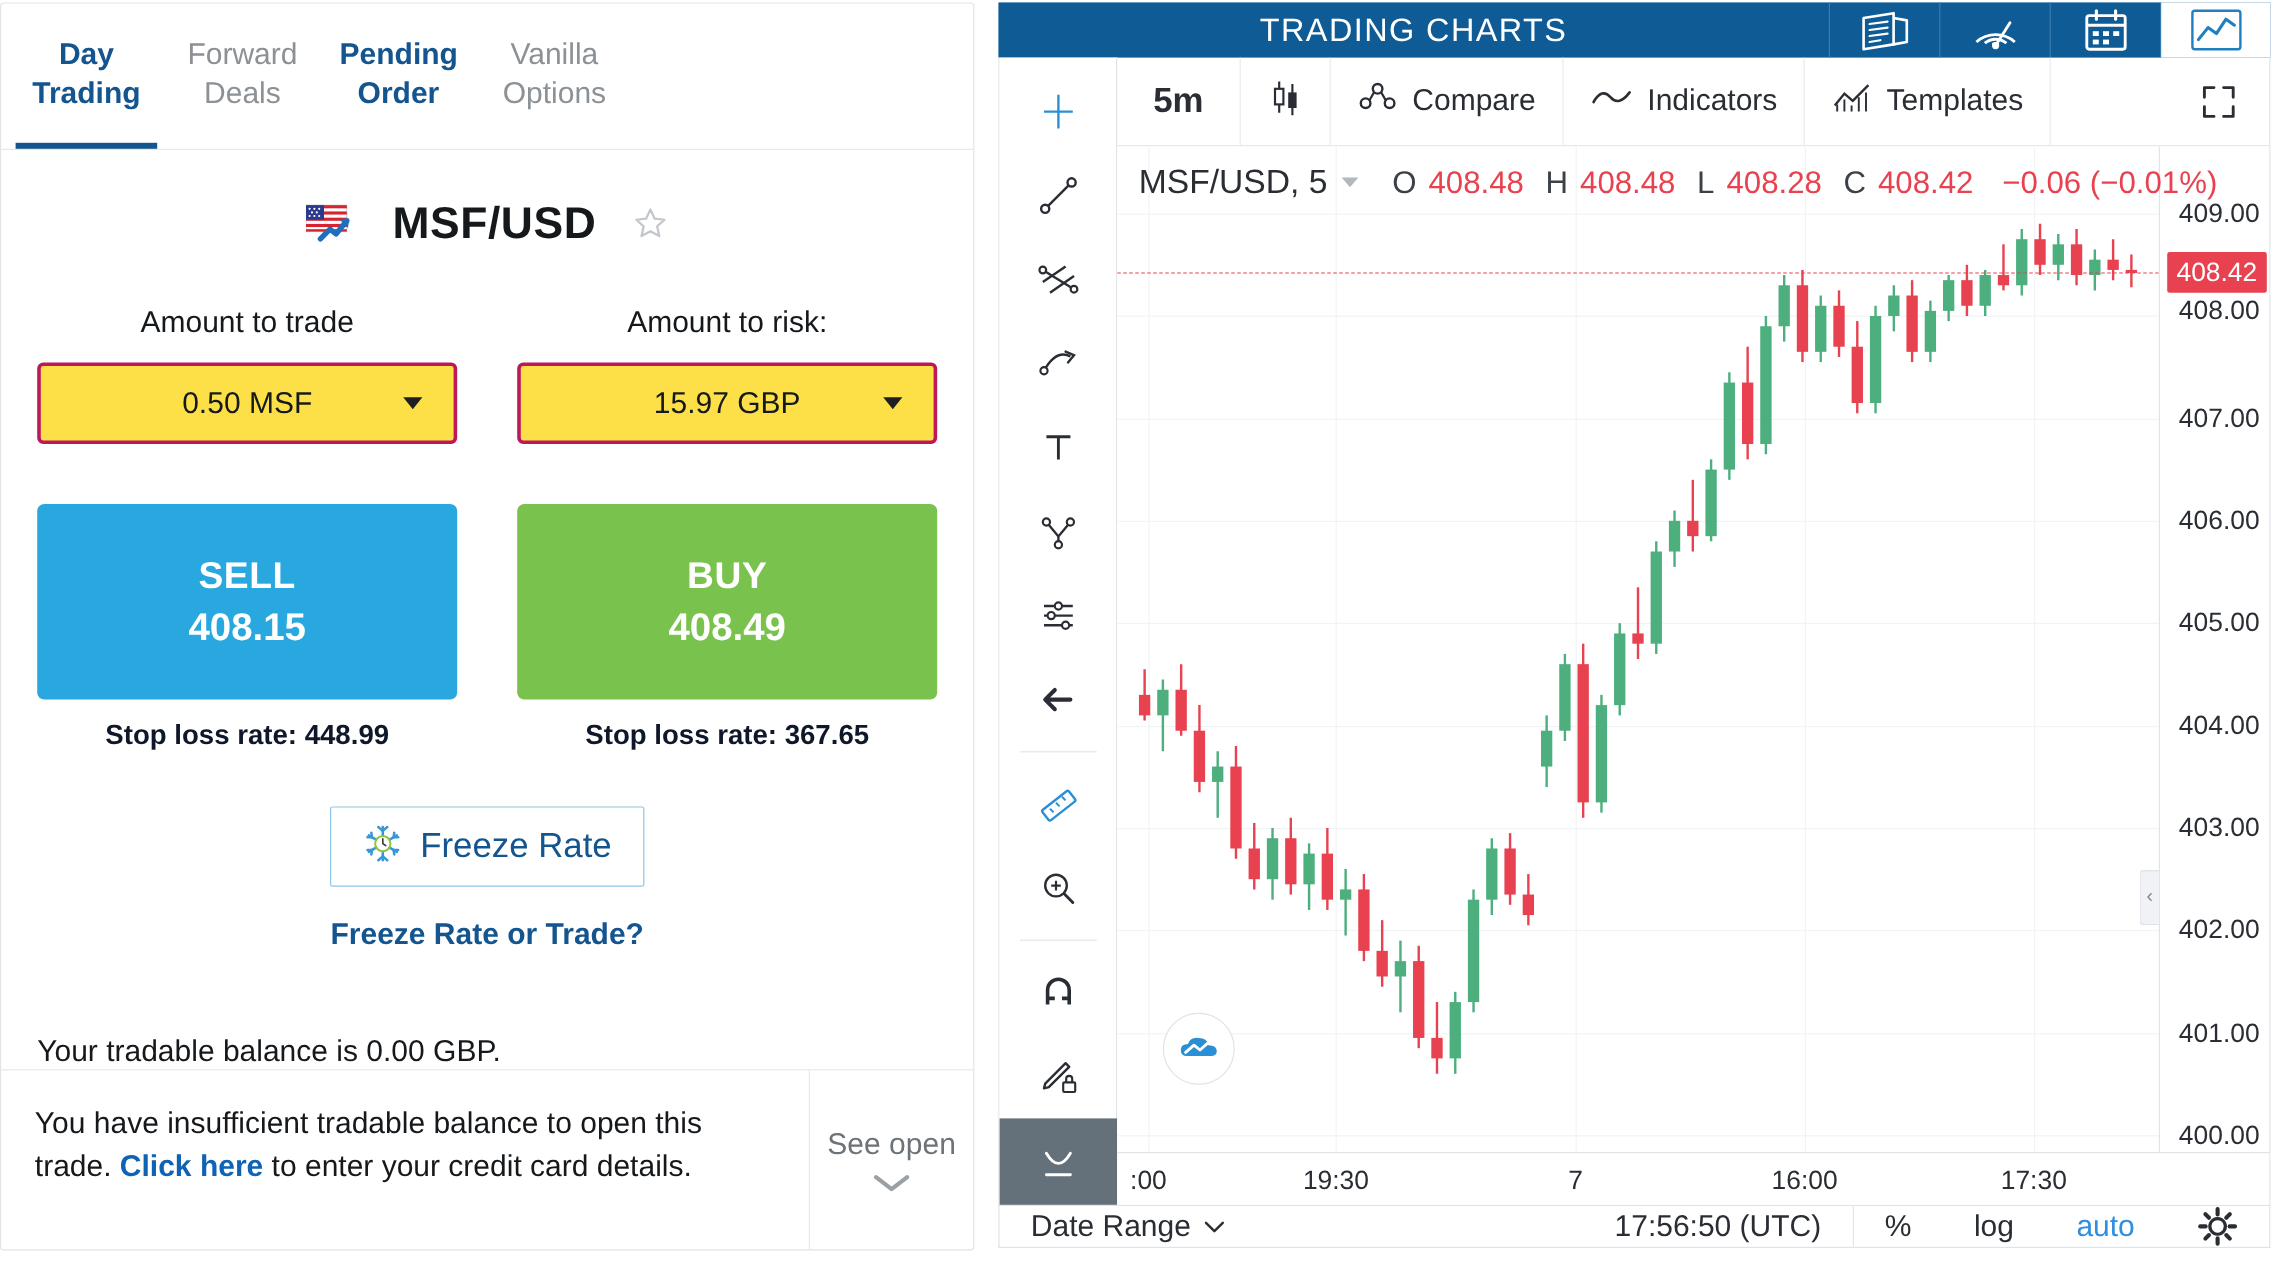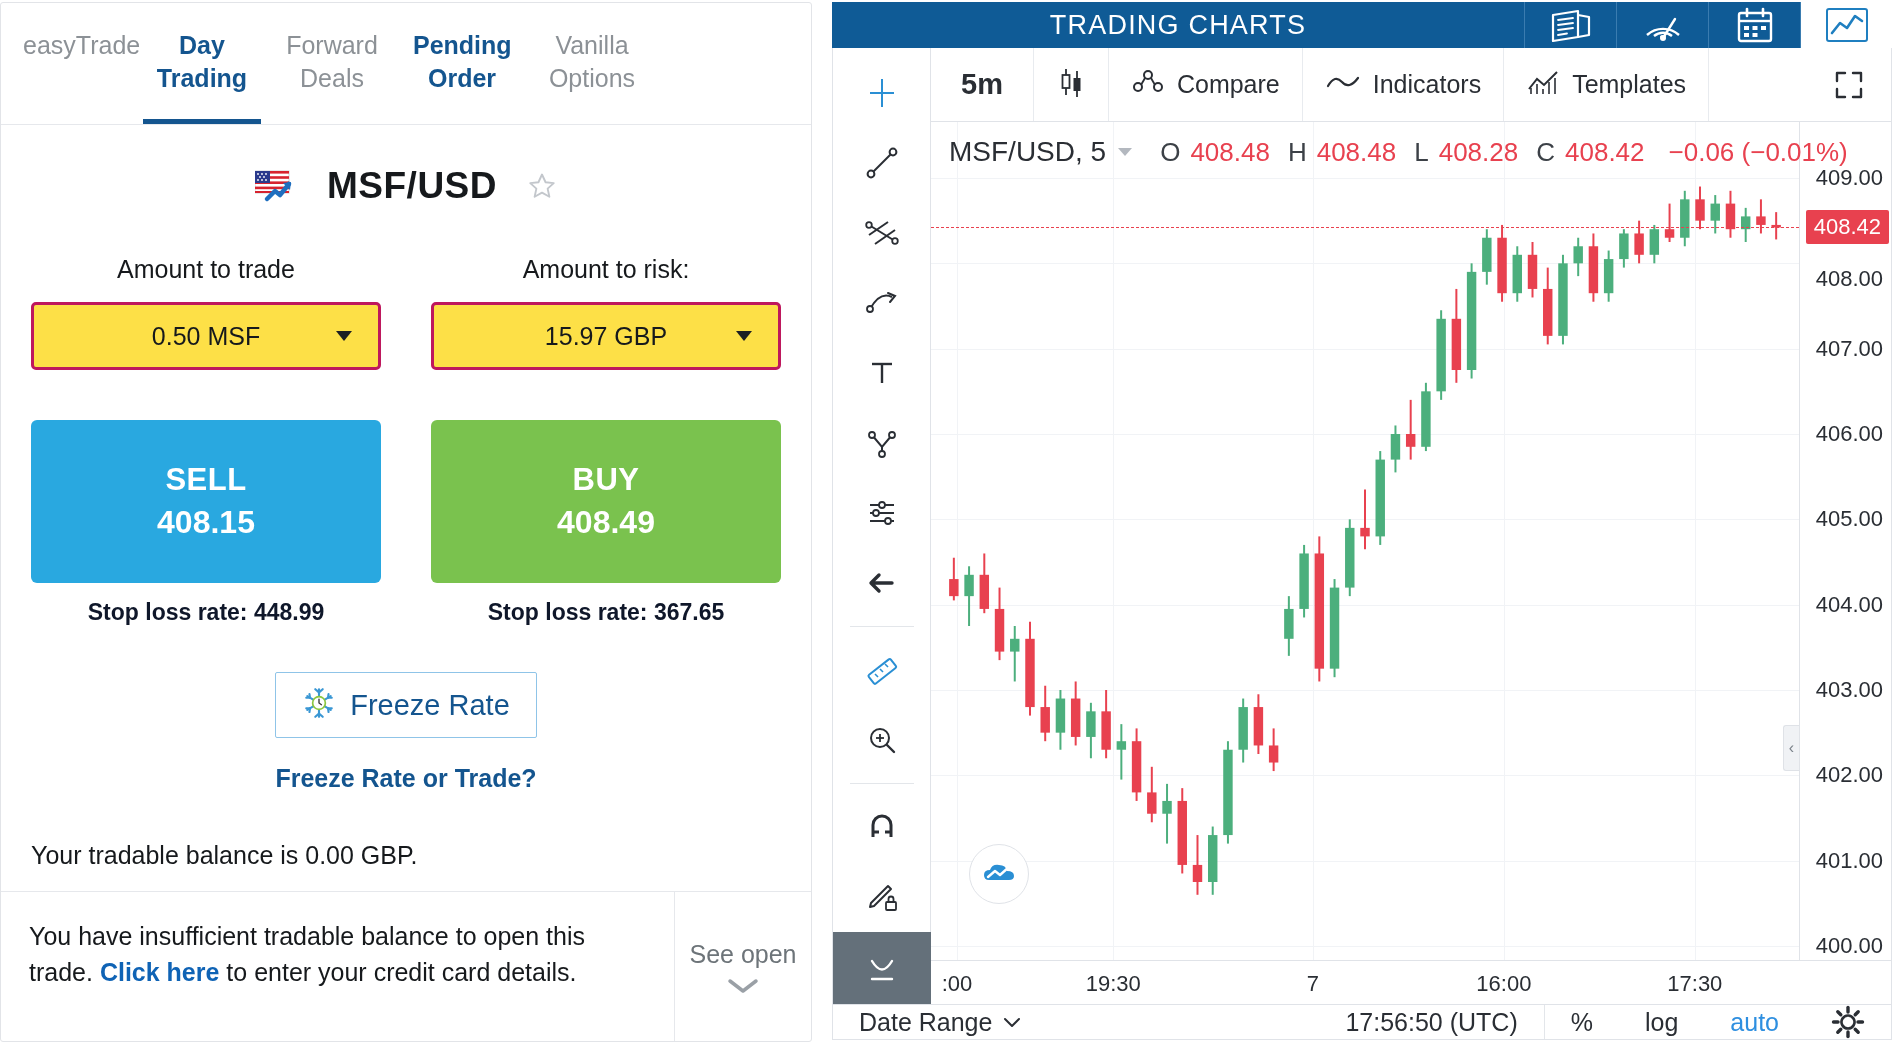--- a/index.html
+++ b/index.html
@@ -85,21 +85,21 @@
 
   .freeze-wrap { display: flex; flex-direction: column; align-items: center; margin-top: 46px; }
   .freeze-btn {
     border: 1px solid #8fc4e8; background: #fff; border-radius: 2px;
     padding: 13px 26px; display: flex; align-items: center; gap: 14px;
     cursor: pointer;
   }
   .freeze-label { font-size: 29px; color: #14558f; }
   .freeze-link { margin-top: 26px; font-size: 25px; color: #14558f; font-weight: bold; cursor: pointer; }
 
-  .balance-text { margin-top: 48px; padding: 0 30px; font-size: 25px; color: #16191c; }
+  .balance-text { margin-top: 68px; padding: 0 30px; font-size: 25px; color: #16191c; }
 
   .panel-spacer { flex: 1; }
   .warning-bar {
     border-top: 1px solid #e6e8ec;
     display: flex; min-height: 150px;
   }
   .warning-text {
     flex: 1; padding: 26px 28px; font-size: 25px; line-height: 1.45; color: #16191c;
   }
   .warning-text a { color: #0f63b5; font-weight: bold; text-decoration: none; }
@@ -218,23 +218,20 @@
   .vgrid-line { position: absolute; top: 0; bottom: 0; border-left: 1px solid #f1f3f6; }
 </style>
 </head>
 <body>
 
 <div class="page">
 
   <div class="trade-panel">
 
     <div class="tabs">
-      <div class="tab">
-        <span>easyTrade</span>
-      </div>
       <div class="tab active">
         <span>Day Trading</span>
       </div>
       <div class="tab">
         <span>Forward Deals</span>
       </div>
       <div class="tab link">
         <span>Pending Order</span>
       </div>
       <div class="tab">
@@ -709,21 +706,21 @@
               <rect x="825.2091228070176" y="94.39999999999904" width="9.441403508771929" height="8.533333333335264" fill="#e8414f"></rect>
               <line x1="845.1578947368421" y1="90.1333333333314" x2="845.1578947368421" y2="117.44000000000233" stroke="#e8414f" stroke-width="2"></line>
               <rect x="840.4371929824562" y="102.9333333333343" width="9.441403508771929" height="2.5599999999976717" fill="#e8414f"></rect>
             </svg>
 
           <div class="cur-line" id="cur-line" style="top: 105.493px;"></div>
 
           <div class="price-axis" id="price-axis">
             <div class="price-badge" id="price-badge" style="top: 105.493px;">408.42</div>
           <div class="price-tick" style="top: 56px;">409.00</div>
-              <div class="price-tick" style="top: 157px;">408.00</div>
+              <div class="price-tick" style="top: 137px;">408.00</div>
               <div class="price-tick" style="top: 226.667px;">407.00</div>
               <div class="price-tick" style="top: 312px;">406.00</div>
               <div class="price-tick" style="top: 397.333px;">405.00</div>
               <div class="price-tick" style="top: 482.667px;">404.00</div>
               <div class="price-tick" style="top: 568px;">403.00</div>
               <div class="price-tick" style="top: 653.333px;">402.00</div>
               <div class="price-tick" style="top: 738.667px;">401.00</div>
               <div class="price-tick" style="top: 824px;">400.00</div>
             </div>
 

